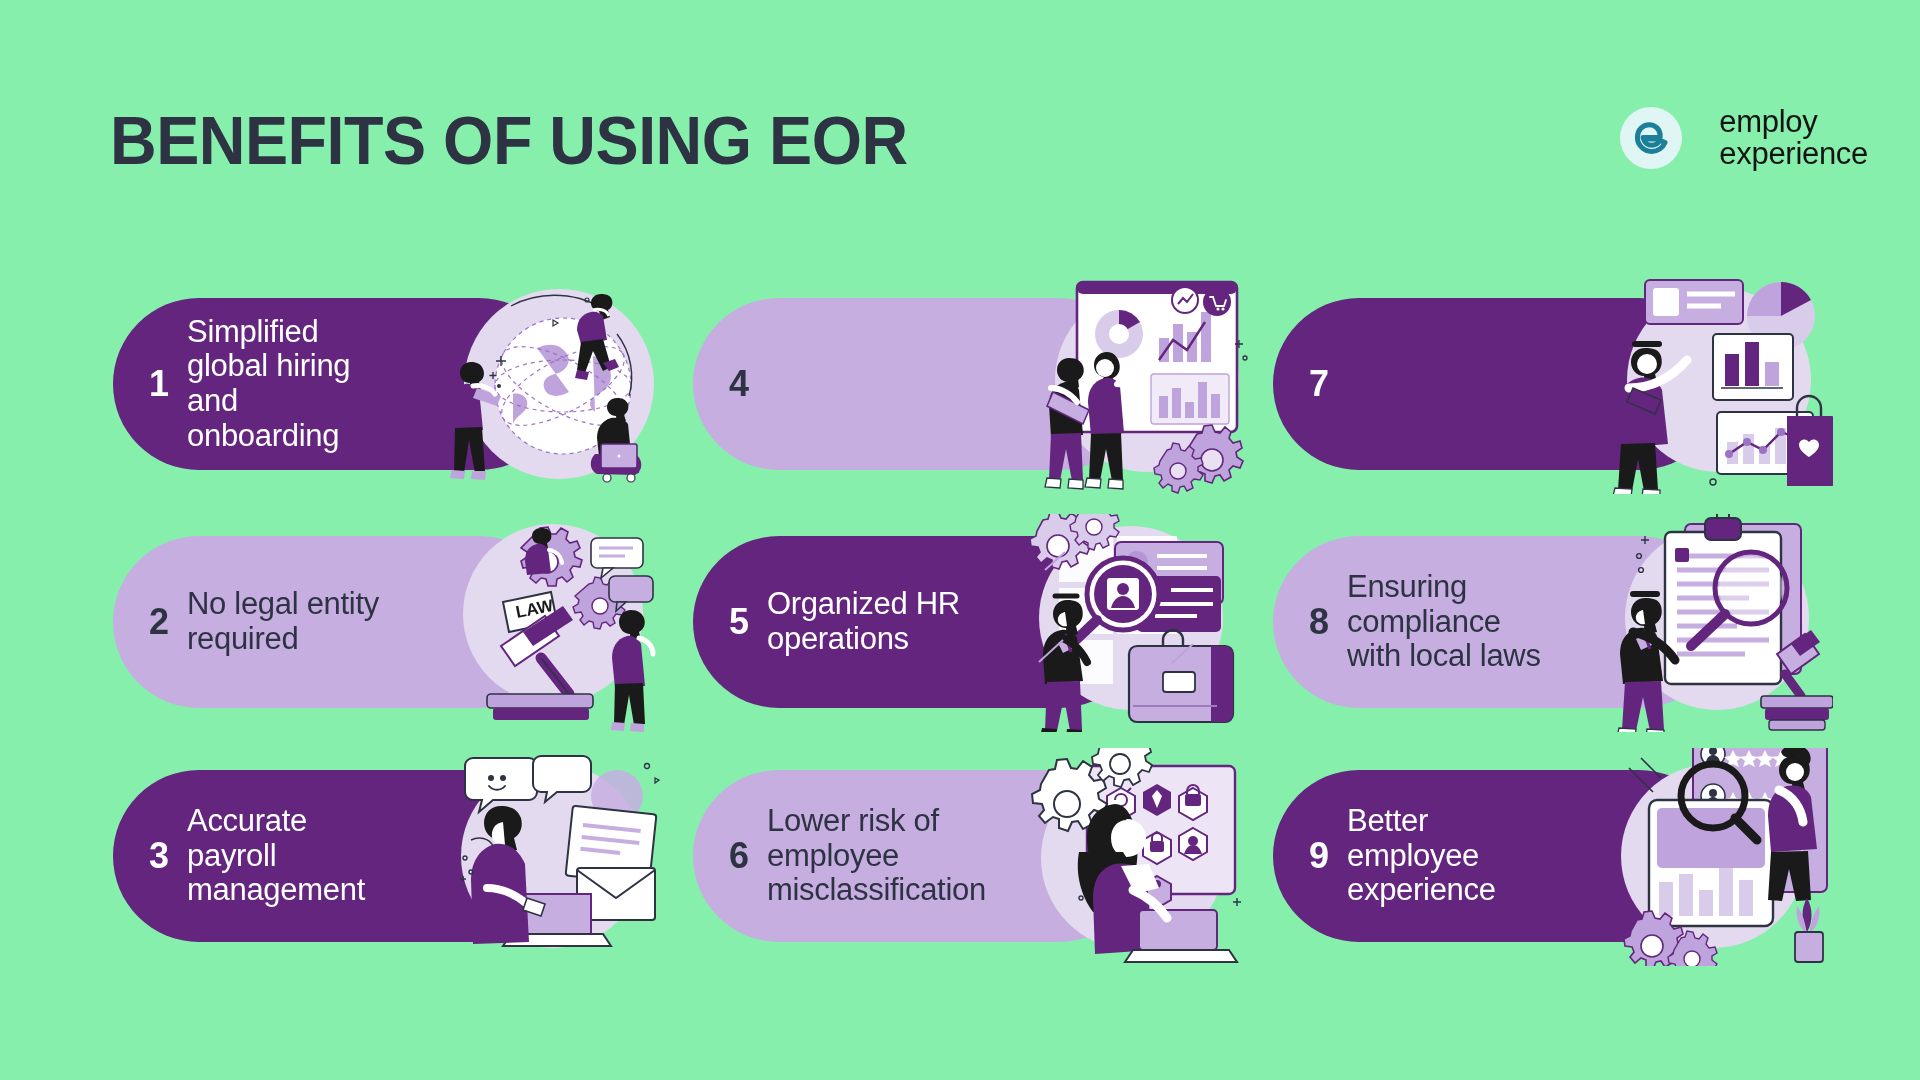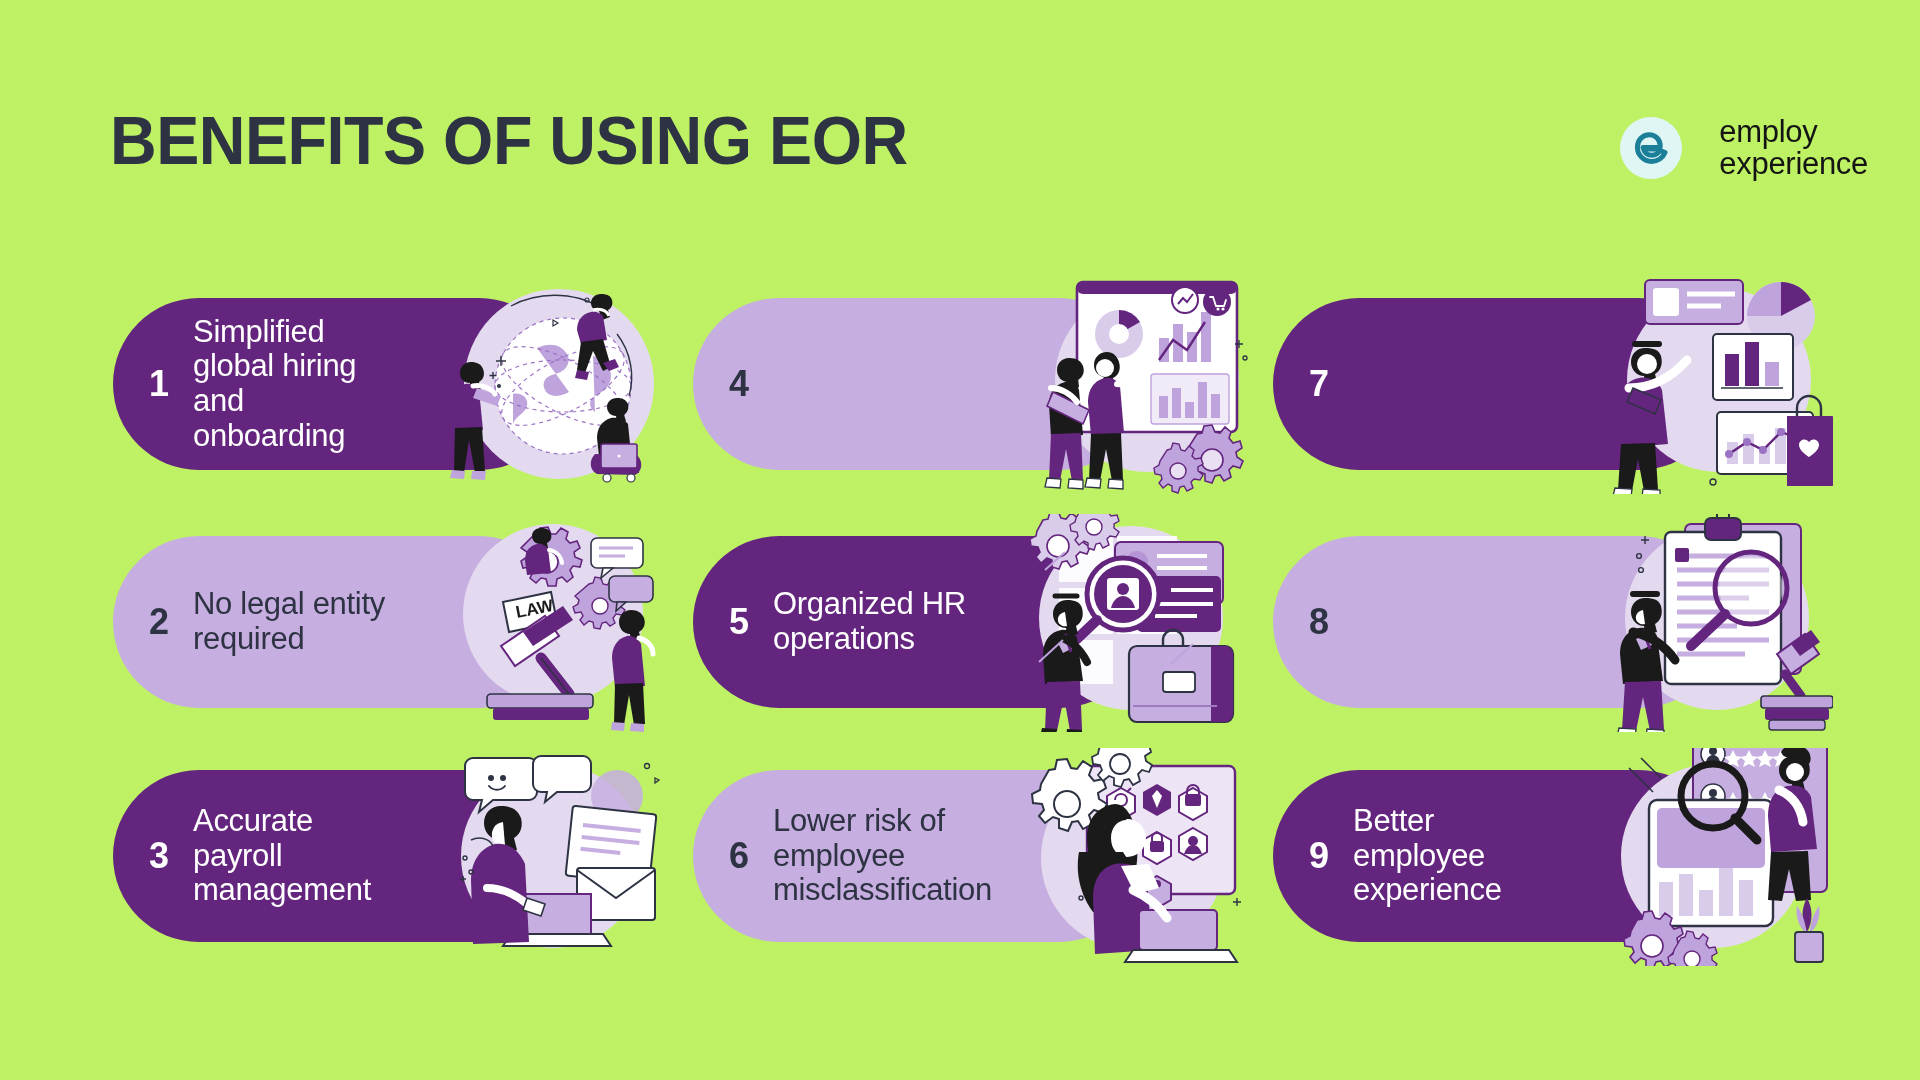--- a/index.html
+++ b/index.html
@@ -2,39 +2,39 @@
 <html><head>
 <meta charset="utf-8">
 <style>
   * { box-sizing: border-box; margin: 0; padding: 0; }
   html, body {
     width: 1920px; height: 1080px;
     background: #ffffff;
     font-family: "Liberation Sans", sans-serif;
     overflow: hidden;
   }
-  #page { position: relative; width: 1920px; height: 1080px; background: #bef264; }
+  #page { position: relative; width: 1920px; height: 1080px; background: #86efac; }
 
   
   #header { position: absolute; left: 0; top: 0; width: 1920px; height: 270px; }
   #title {
     position: absolute; left: 110px; top: 106px;
     font-size: 68px; font-weight: 700; letter-spacing: -0.5px;
     color: #2e3344; line-height: 1.0;
     font-family: "Liberation Sans", sans-serif;
     transform: scaleX(0.95); transform-origin: left center;
   }
   #subtitle {
     position: absolute; left: 110px; top: 196px;
     font-size: 37px; font-weight: 500; color: #1b7f99;
     line-height: 1.0; letter-spacing: -0.2px;
   }
 
   
-  #logo { position: absolute; right: 52px; top: 116px; display: flex; align-items: center; gap: 36px; }
+  #logo { position: absolute; right: 52px; top: 106px; display: flex; align-items: center; gap: 36px; }
   #logo-mark { width: 64px; height: 64px; flex: 0 0 auto; }
   #logo-words { display: flex; flex-direction: column; line-height: 1.02; }
   .logo-word { font-size: 31px; font-weight: 500; color: #141414; letter-spacing: -0.3px; }
 
   
   #grid {
     position: absolute; left: 0; top: 276px;
     width: 1920px; height: 700px;
   }
   .card {
@@ -52,21 +52,21 @@
   .pill.dark .num, .pill.dark .label { color: #ffffff; }
   .pill.light .num, .pill.light .label { color: #2e3344; }
   .num {
     flex: 0 0 auto;
     width: 56px; text-align: center;
     margin-left: 18px;
     font-size: 36px; font-weight: 700; line-height: 1;
   }
   .label {
     flex: 1 1 auto;
-    margin-left: 6px; margin-right: 14px;
+    margin-left: 0; margin-right: 14px;
     font-size: 31px; font-weight: 400; line-height: 1.12;
     letter-spacing: -0.3px;
     white-space: pre-line;
   }
   .art {
     position: absolute; right: 0; top: 0;
     width: 232px; height: 218px;
     pointer-events: none;
   }
   .art svg { width: 100%; height: 100%; display: block; }
@@ -519,20 +519,23 @@
           <path d="M28 112c22 0 42-10 58-28" fill="none" stroke="#fff" stroke-width="9" stroke-linecap="round"></path>
           <path d="M32 112l28 12-6 14-28-12z" fill="#63257D" stroke="#2E3344" stroke-width="1.4"></path>
           <circle cx="112" cy="206" r="3" fill="none" stroke="#2E3344" stroke-width="1.4"></circle>
         </svg>
       </div>
     </div>
 
     <div class="card c3 r2">
       <div class="pill light">
         <span class="num">8</span>
+        <span class="label">Ensuring
+compliance
+with local laws</span>
       </div>
       <div class="art">
         <svg viewBox="0 0 232 218">
           <circle cx="116" cy="104" r="92" fill="#E4DAEF"></circle>
 
           <rect x="84" y="10" width="116" height="150" rx="6" fill="#C6AEE0" stroke="#63257D" stroke-width="2"></rect>
           <rect x="64" y="18" width="116" height="152" rx="6" fill="#fff" stroke="#2E3344" stroke-width="2.4"></rect>
           <rect x="104" y="4" width="36" height="22" rx="6" fill="#63257D" stroke="#2E3344" stroke-width="2"></rect>
           <path d="M116 4v-4a6 6 0 0112 0v4" fill="none" stroke="#2E3344" stroke-width="2"></path>
           <g stroke="#C6AEE0" stroke-width="5">

